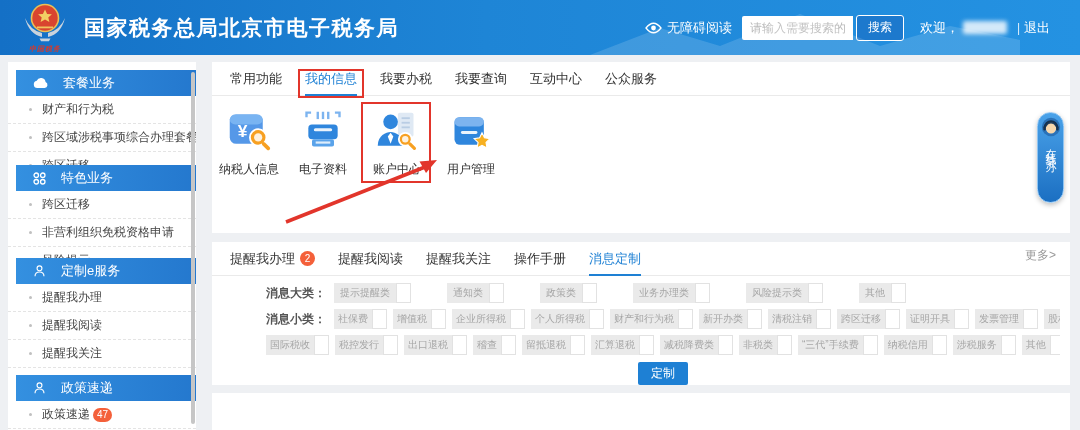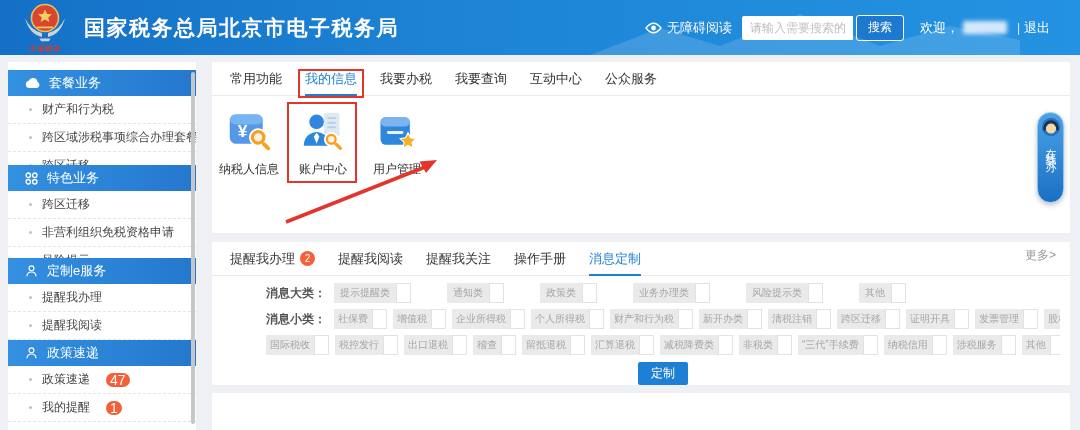--- a/index.html
+++ b/index.html
@@ -27,30 +27,30 @@
   .user-blur{display:inline-block;width:44px;height:13px;background:rgba(255,255,255,.8);filter:blur(2px);border-radius:2px;margin:0 6px 0 4px;}
   .hdr-divider{color:rgba(255,255,255,.85);font-size:12px;margin:0 4px;}
   .logout{color:#fff;font-size:13px;text-decoration:none;cursor:pointer;white-space:nowrap;}
   
   #sidebar{
     position:absolute;left:8px;top:62px;width:188px;height:368px;background:#fff;
     padding-top:8px;box-sizing:border-box;overflow:hidden;
   }
   .side-scroll{position:absolute;right:1px;top:10px;width:4px;height:352px;background:#c6c6c6;border-radius:2px;cursor:pointer;}
   .side-section{overflow:hidden;}
-  .s1{height:95px}.s2{height:93px}.s3{height:82px}.s4{height:166px}
+  .s1{height:95px}.s2{height:93px}.s3{height:117px}.s4{height:166px}
   .side-header{
-    height:26px;display:flex;align-items:center;gap:9px;padding-left:17px;
-    background:linear-gradient(90deg,#3490e0,#2478ce);color:#fff;font-size:13px;cursor:pointer;
+    height:26px;display:flex;align-items:center;gap:15px;padding-left:17px;
+    background:linear-gradient(90deg,#3490e0,#2478ce);color:#fff;font-size:13px;cursor:pointer;margin-left:8px;
   }
   .side-item{position:relative;height:27px;padding-left:34px;font-size:12px;color:#454545;
     border-bottom:1px dashed #e4e4e4;cursor:pointer;display:flex;align-items:center;}
   .side-item::before{content:"";position:absolute;left:21px;top:12px;width:3px;height:3px;background:#c0c0c0;border-radius:50%;}
   .si-label{white-space:nowrap;overflow:hidden;}
-  .side-badge{margin-left:16px;background:#f4603a;color:#fff;font-size:14px;border-radius:8px;padding:0 4px;height:14px;line-height:14px;flex-shrink:0;text-align:center;}
+  .side-badge{margin-left:3px;background:#f4603a;color:#fff;font-size:10px;border-radius:8px;padding:0 4px;height:14px;line-height:14px;flex-shrink:0;text-align:center;}
   
   #main-top{position:absolute;left:212px;top:62px;width:858px;height:171px;background:#fff;}
   #main-bottom{position:absolute;left:212px;top:242px;width:858px;height:143px;background:#fff;overflow:hidden;}
   #main-extra{position:absolute;left:212px;top:393px;width:858px;height:37px;background:#fff;}
   .tabbar{height:33px;border-bottom:1px solid #eaeaea;display:flex;align-items:stretch;gap:23px;padding-left:18px;position:relative;}
   .tab{display:flex;align-items:center;font-size:13px;color:#333;cursor:pointer;position:relative;white-space:nowrap;}
   .tab.active{color:#1e80d4;}
   .tab.active::after{content:"";position:absolute;left:0;right:0;bottom:-1px;height:2px;background:#1e80d4;}
   .ann-rect{position:absolute;left:-7px;right:-7px;top:7px;bottom:-3px;border:2px solid #e2352b;pointer-events:none;}
   .tab-badge{width:15px;height:15px;border-radius:50%;background:#f4603a;color:#fff;font-size:10px;display:flex;align-items:center;justify-content:center;margin-left:5px;}
@@ -222,20 +222,34 @@
         <rect x="3" y="6" width="36" height="11" rx="6" fill="#79b4f2"></rect>
         <text x="17" y="30" font-size="19" font-weight="bold" fill="#ffffff" text-anchor="middle" font-family="Liberation Sans,sans-serif">¥</text>
         <circle cx="34" cy="31" r="9" fill="#f7a021" stroke="#ffffff" stroke-width="2"></circle>
         <circle cx="34" cy="31" r="4.5" fill="#ffffff" opacity="0.85"></circle>
         <line x1="40" y1="38" x2="45" y2="43" stroke="#f7a021" stroke-width="4" stroke-linecap="round"></line>
       </svg>
       <div class="q-label">纳税人信息</div>
     </div>
     <div class="q-cell">
       <svg width="44" height="44" viewBox="0 0 48 48">
+        <path d="M11 4 h-5 v5" fill="none" stroke="#7db4ef" stroke-width="2.6"></path>
+        <path d="M37 4 h5 v5" fill="none" stroke="#7db4ef" stroke-width="2.6"></path>
+        <rect x="17" y="3" width="2.6" height="8" fill="#7db4ef"></rect>
+        <rect x="22.7" y="3" width="2.6" height="8" fill="#7db4ef"></rect>
+        <rect x="28.4" y="3" width="2.6" height="8" fill="#7db4ef"></rect>
+        <rect x="8" y="17" width="32" height="16" rx="4" fill="#2f86dd"></rect>
+        <rect x="14" y="21" width="20" height="3.4" rx="1.7" fill="#ffffff" opacity="0.9"></rect>
+        <rect x="12" y="33" width="24" height="8" rx="2" fill="#5aa3ea"></rect>
+        <rect x="16" y="35.4" width="16" height="2.4" fill="#ffffff" opacity="0.8"></rect>
+      </svg>
+      <div class="q-label">电子资料</div>
+    </div>
+    <div class="q-cell">
+      <svg width="44" height="44" viewBox="0 0 48 48">
         <rect x="25" y="4" width="17" height="26" rx="2" fill="#dfe9f4"></rect>
         <rect x="29" y="9" width="9" height="2" fill="#b9cde4"></rect>
         <rect x="29" y="14" width="9" height="2" fill="#b9cde4"></rect>
         <rect x="29" y="19" width="9" height="2" fill="#b9cde4"></rect>
         <circle cx="17" cy="14" r="8" fill="#2f86dd"></circle>
         <path d="M3 40 c0-11 9-15 14-15 s14 4 14 15z" fill="#2f86dd"></path>
         <path d="M17 26 l-3 4 3 8 3-8z" fill="#ffffff"></path>
         <circle cx="33" cy="33" r="7" fill="#f7a021" stroke="#ffffff" stroke-width="2"></circle>
         <circle cx="33" cy="33" r="3.5" fill="#ffffff" opacity="0.85"></circle>
         <line x1="38" y1="38" x2="43" y2="43" stroke="#f7a021" stroke-width="3.5" stroke-linecap="round"></line>

